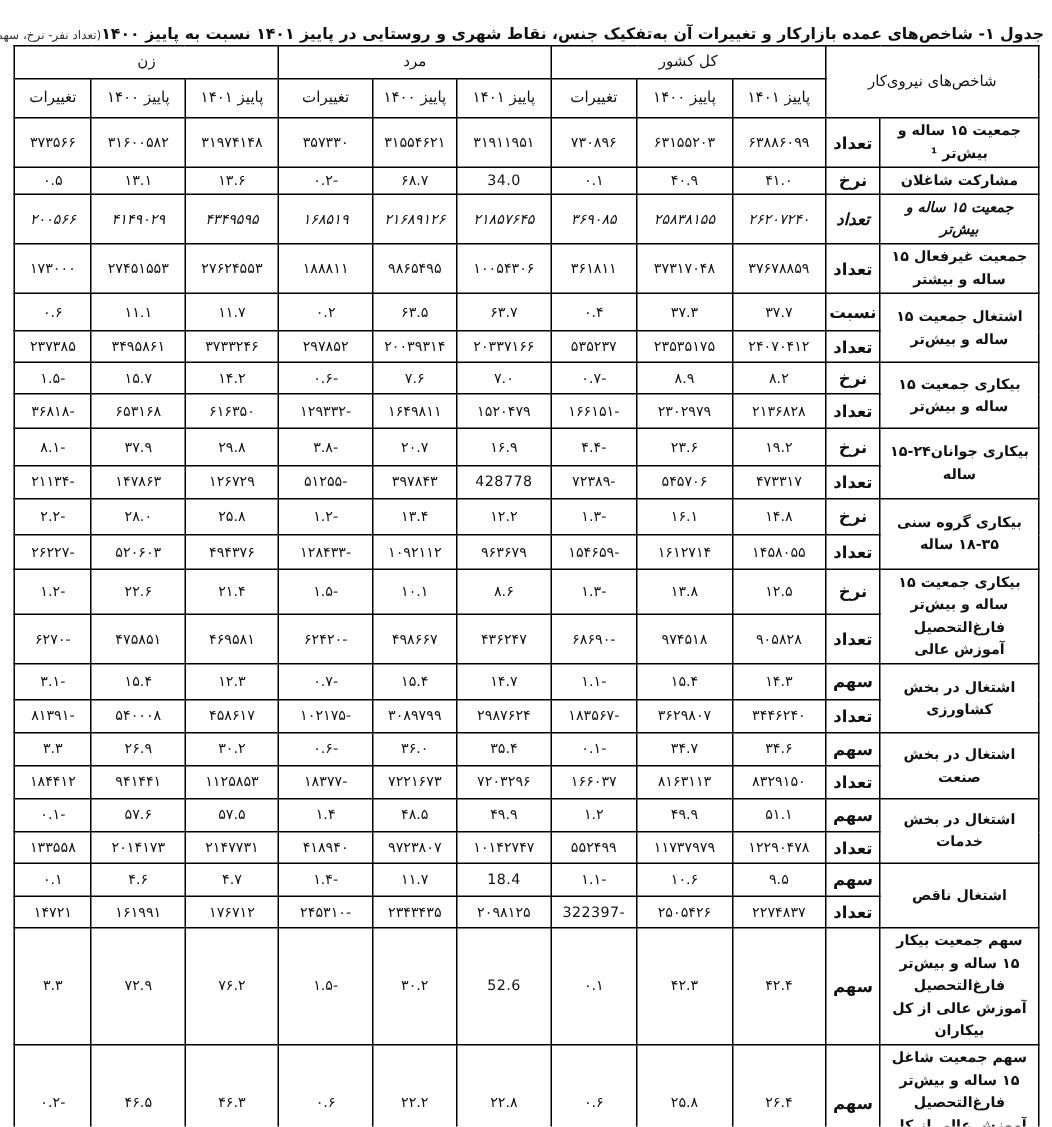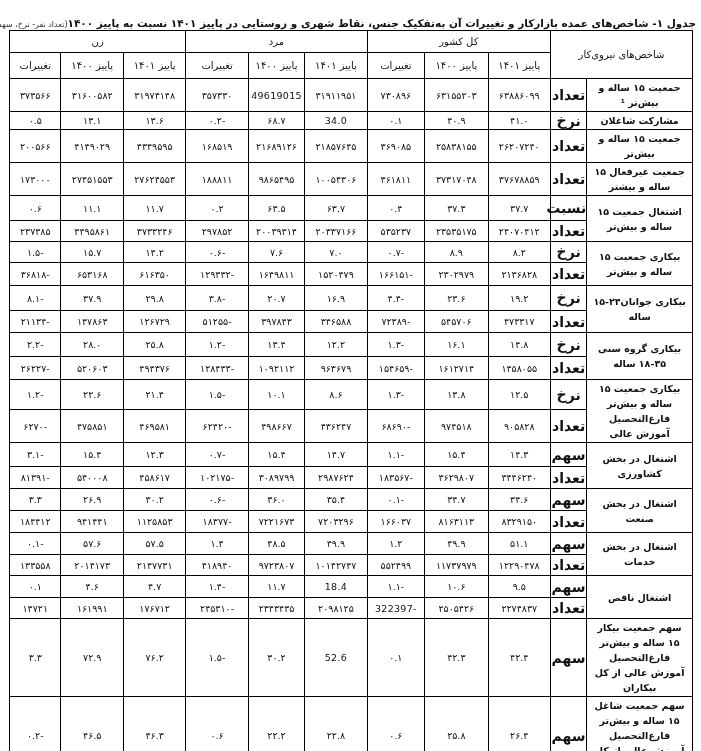--- a/index.html
+++ b/index.html
@@ -3,21 +3,21 @@
 <meta charset="utf-8">
 <style>
   html, body { margin:0; padding:0; background:#ffffff; }
   body { width:701px; height:751px; overflow:hidden; font-family:"DejaVu Sans", sans-serif; color:#111; position:relative; }
   .caption { position:absolute; top:17px; right:5px; left:8px; direction:rtl; text-align:right; font-size:10.5px; font-weight:bold; white-space:nowrap; }
   .caption .note { font-weight:normal; font-size:8px; color:#333; }
   table { position:absolute; top:30px; left:9px; width:684px; border-collapse:collapse; direction:rtl; table-layout:fixed; }
   td, th { border:1.2px solid #000; text-align:center; vertical-align:middle; font-size:9.5px; padding:0; font-weight:normal; }
   th { font-weight:normal; font-size:10px; }
   .label { text-align:center; padding:1px 5px; font-weight:bold; font-size:9.5px; line-height:15px; }
-  .unit { font-size:14px; font-weight:bold; }
+  .unit { font-size:11px; font-weight:bold; }
   .num { font-size:9.5px; letter-spacing:0.3px; }
   .footer { position:absolute; top:743px; left:300px; right:10px; font-size:7px; color:#666; direction:rtl; text-align:right; overflow:hidden; height:8px; }
 </style>
 </head>
 <body>
 
 <div class="caption">
   <span>جدول ۱- شاخص‌های عمده بازارکار و تغییرات آن به‌تفکیک جنس، نقاط شهری و روستایی در پاییز ۱۴۰۱ نسبت به پاییز ۱۴۰۰</span><span class="note">(تعداد نفر- نرخ، سهم و نسبت: درصد)</span>
 </div>
 
@@ -55,40 +55,40 @@
     </tr>
   </thead>
   <tbody id="tbody">
       <tr style="height: 22px;">
         <td class="label" rowspan="1">جمعیت ۱۵ ساله و بیش‌تر ¹</td>
         <td class="unit">تعداد</td>
         <td class="num">۶۳۸۸۶۰۹۹</td>
         <td class="num">۶۳۱۵۵۲۰۳</td>
         <td class="num">۷۳۰۸۹۶</td>
         <td class="num">۳۱۹۱۱۹۵۱</td>
-        <td class="num">49619015</td>
+        <td class="num">۳۱۵۵۴۶۲۱</td>
         <td class="num">۳۵۷۳۳۰</td>
         <td class="num">۳۱۹۷۴۱۴۸</td>
         <td class="num">۳۱۶۰۰۵۸۲</td>
         <td class="num">۳۷۳۵۶۶</td>
       </tr>
       <tr style="height: 18px;">
         <td class="label" rowspan="1">مشارکت شاغلان</td>
         <td class="unit">نرخ</td>
         <td class="num">۴۱.۰</td>
         <td class="num">۴۰.۹</td>
         <td class="num">۰.۱</td>
         <td class="num">34.0</td>
         <td class="num">۶۸.۷</td>
         <td class="num">-۰.۲</td>
         <td class="num">۱۳.۶</td>
         <td class="num">۱۳.۱</td>
         <td class="num">۰.۵</td>
       </tr>
-      <tr style="height: 19px;">
+      <tr style="height: 19px; font-style: italic;">
         <td class="label" rowspan="1">جمعیت ۱۵ ساله و بیش‌تر</td>
         <td class="unit">تعداد</td>
         <td class="num">۲۶۲۰۷۲۴۰</td>
         <td class="num">۲۵۸۳۸۱۵۵</td>
         <td class="num">۳۶۹۰۸۵</td>
         <td class="num">۲۱۸۵۷۶۴۵</td>
         <td class="num">۲۱۶۸۹۱۲۶</td>
         <td class="num">۱۶۸۵۱۹</td>
         <td class="num">۴۳۴۹۵۹۵</td>
         <td class="num">۴۱۴۹۰۲۹</td>
@@ -168,21 +168,21 @@
         <td class="num">-۳.۸</td>
         <td class="num">۲۹.۸</td>
         <td class="num">۳۷.۹</td>
         <td class="num">-۸.۱</td>
       </tr>
       <tr style="height: 22px;">
         <td class="unit">تعداد</td>
         <td class="num">۴۷۳۳۱۷</td>
         <td class="num">۵۴۵۷۰۶</td>
         <td class="num">-۷۲۳۸۹</td>
-        <td class="num">۳۴۶۵۸۸</td>
+        <td class="num">428778</td>
         <td class="num">۳۹۷۸۴۳</td>
         <td class="num">-۵۱۲۵۵</td>
         <td class="num">۱۲۶۷۲۹</td>
         <td class="num">۱۴۷۸۶۳</td>
         <td class="num">-۲۱۱۳۴</td>
       </tr>
       <tr style="height: 24px;">
         <td class="label" rowspan="2">بیکاری گروه سنی ۳۵-۱۸ ساله</td>
         <td class="unit">نرخ</td>
         <td class="num">۱۴.۸</td>

